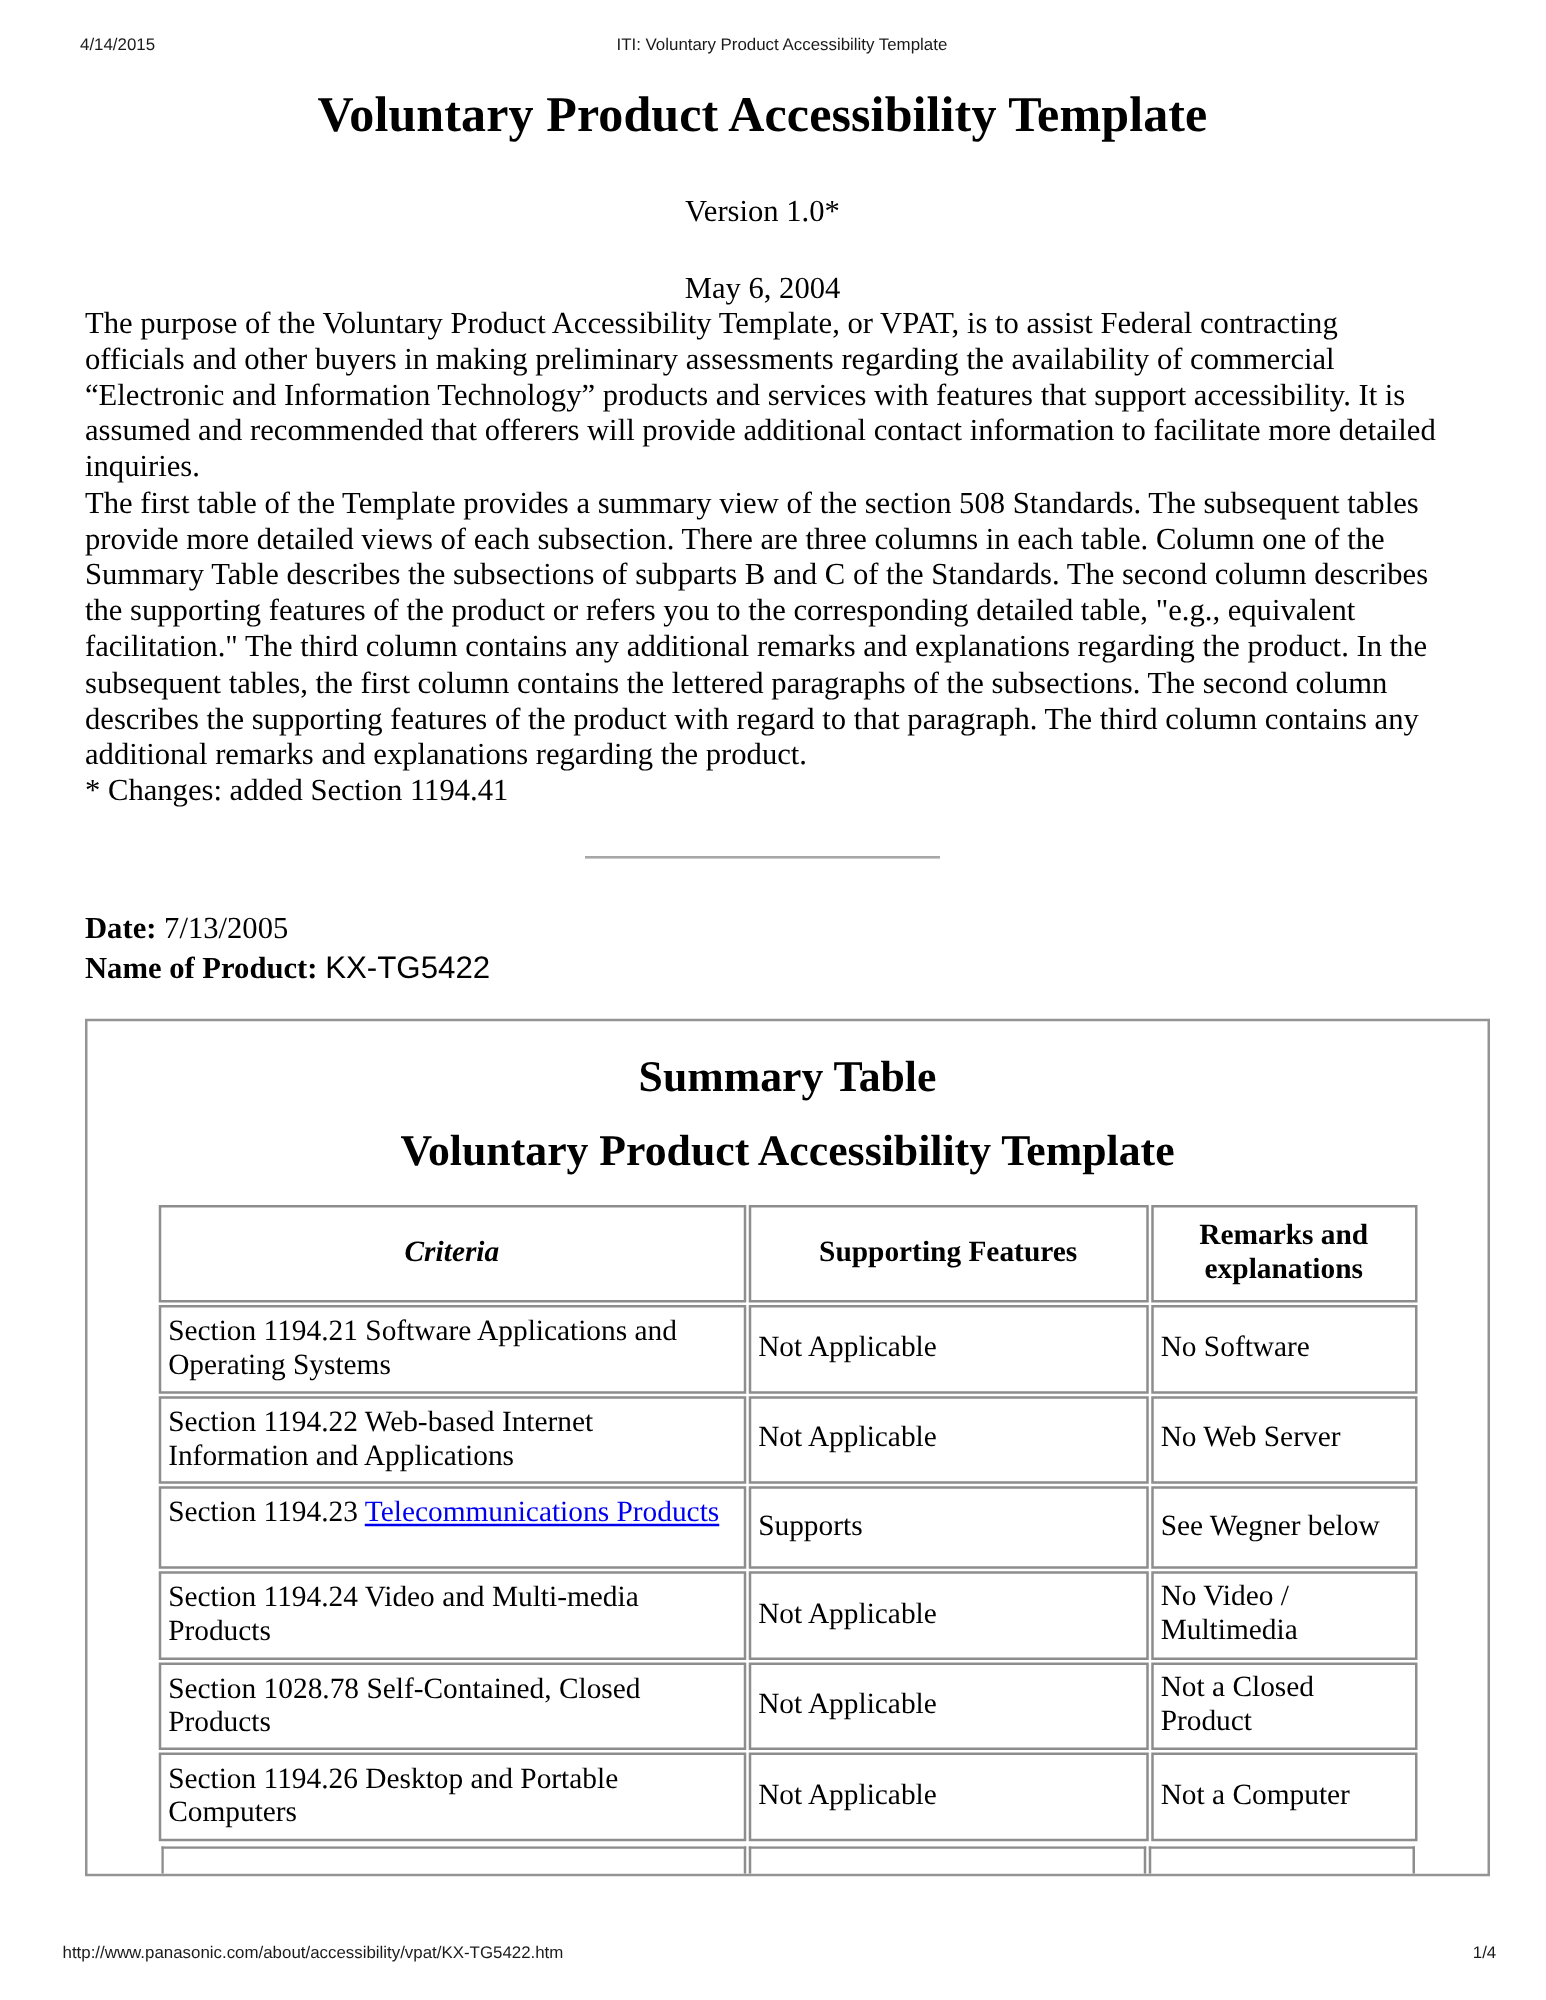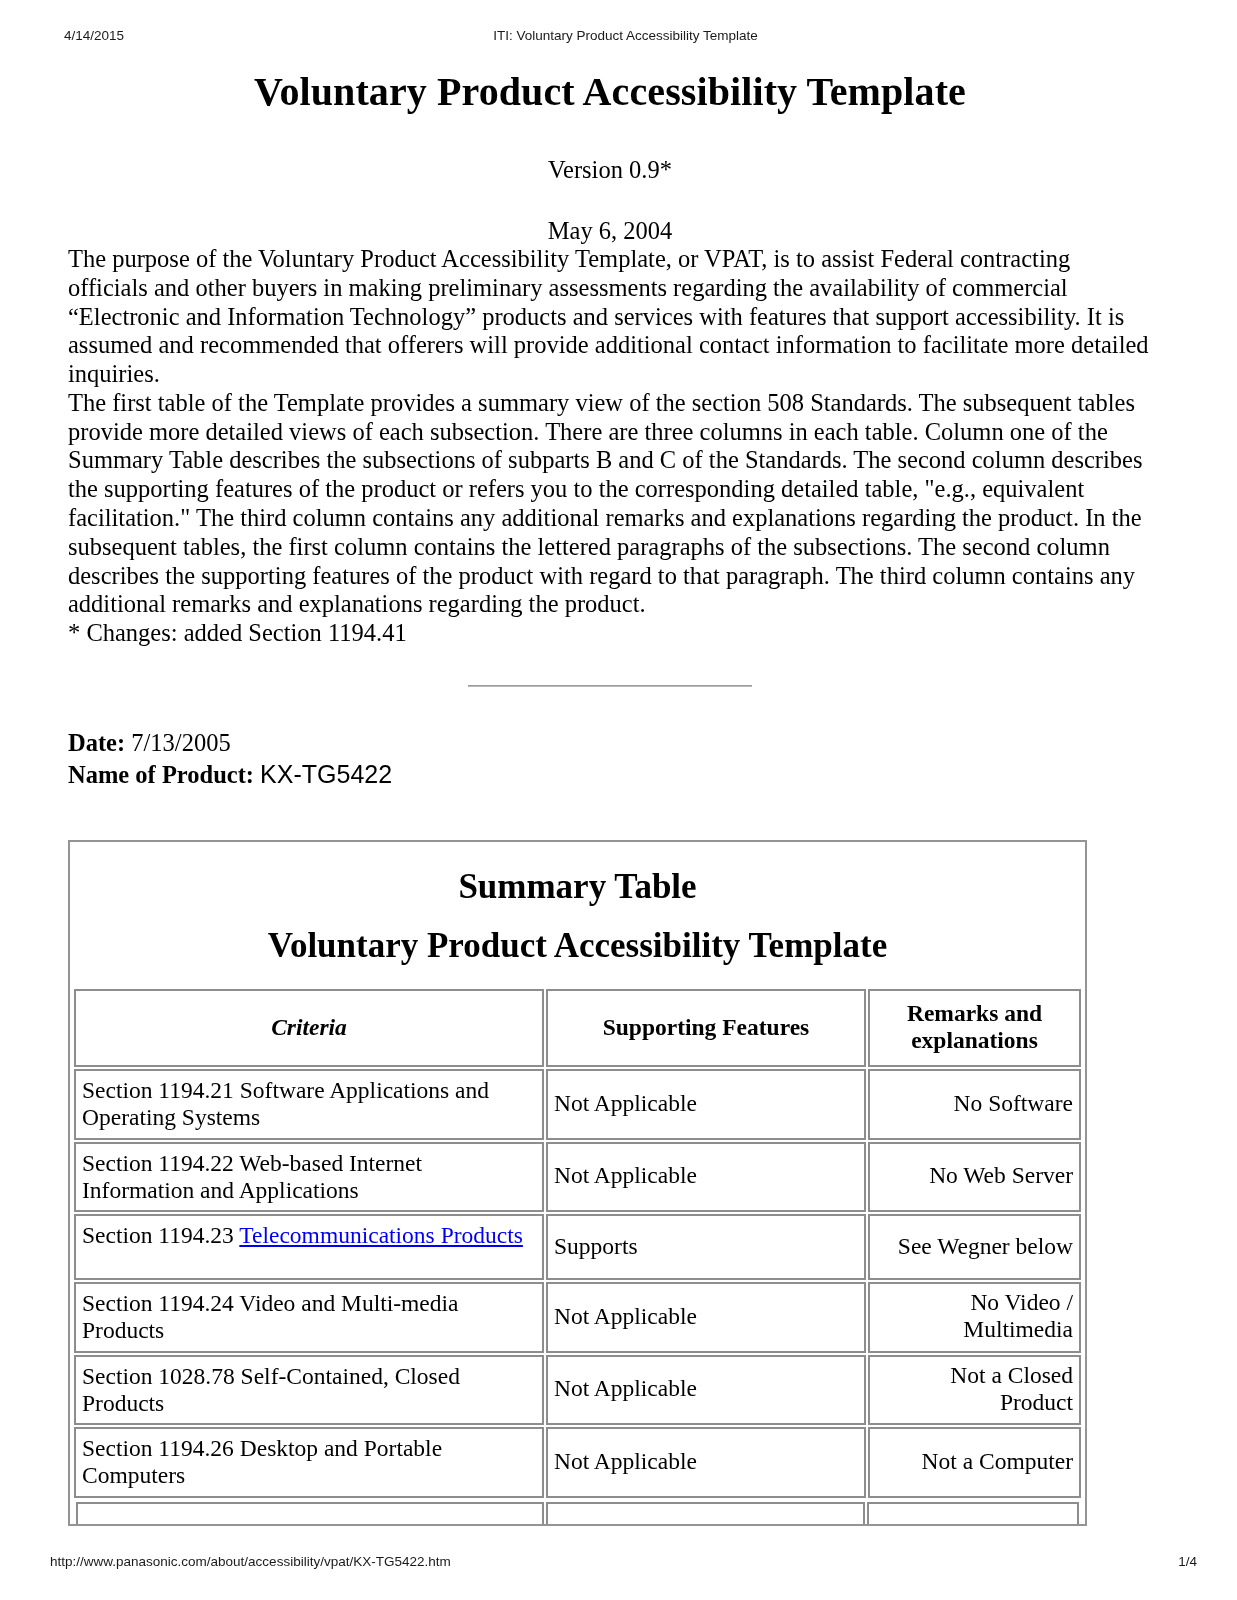--- a/index.html
+++ b/index.html
@@ -134,24 +134,24 @@
     font-family: "Liberation Sans", "DejaVu Sans", sans-serif;
     font-weight: normal;
     font-size: 25px;
   }
   .id-block .row-all-bold {
     font-weight: bold;
   }
 
   
   .summary-box {
-    margin-top: 49px;
+    margin-top: 24px;
     border: 2px solid #949494;
     box-sizing: border-box;
-    width: 1019px;
+    width: 1124px;
     padding: 0;
   }
   .summary-heading {
     text-align: center;
     font-weight: bold;
     font-size: 35px;
     line-height: 1.22;
     padding: 24px 10px 2px 10px;
   }
   .summary-heading .line2 {
@@ -181,21 +181,21 @@
   table.vpat th {
     text-align: center;
     font-weight: bold;
     height: 78px;
   }
   table.vpat th.criteria-head {
     font-style: italic;
   }
   table.vpat td.c1 { width: 470px; vertical-align: top; padding-top: 6px; }
   table.vpat td.c2 { width: 320px; }
-  table.vpat td.c3 { width: 213px; text-align: right; }
+  table.vpat td.c3 { width: 213px; }
   table.vpat th.c1 { width: 470px; }
   table.vpat th.c2 { width: 320px; }
   table.vpat th.c3 { width: 213px; }
 
   table.vpat tr.data-row td { height: 66px; }
 
   a.vpat-link {
     color: #0000ee;
     text-decoration: underline;
   }
@@ -224,21 +224,21 @@
 
 <div class="page-header">
   <span class="hdr-date">4/14/2015</span>
   <span class="hdr-title">ITI: Voluntary Product Accessibility Template</span>
 </div>
 
 <div class="content">
 
   <h1 class="doc-title">Voluntary Product Accessibility Template</h1>
 
-  <div class="version-line">Version 0.9*</div>
+  <div class="version-line">Version 1.0*</div>
   <div class="date-line">May 6, 2004</div>
 
   <p class="body-para para-1">The purpose of the Voluntary Product Accessibility Template, or VPAT, is to assist Federal contracting officials and other buyers in making preliminary assessments regarding the availability of commercial “Electronic and Information Technology” products and services with features that support accessibility. It is assumed and recommended that offerers will provide additional contact information to facilitate more detailed inquiries.</p>
 
   <p class="body-para para-2">The first table of the Template provides a summary view of the section 508 Standards. The subsequent tables provide more detailed views of each subsection. There are three columns in each table. Column one of the Summary Table describes the subsections of subparts B and C of the Standards. The second column describes the supporting features of the product or refers you to the corresponding detailed table, "e.g., equivalent facilitation." The third column contains any additional remarks and explanations regarding the product. In the subsequent tables, the first column contains the lettered paragraphs of the subsections. The second column describes the supporting features of the product with regard to that paragraph. The third column contains any additional remarks and explanations regarding the product.</p>
 
   <p class="body-para para-note">* Changes: added Section 1194.41</p>
 
   <div class="hr-wrap">
     <div class="thin-rule"></div>

